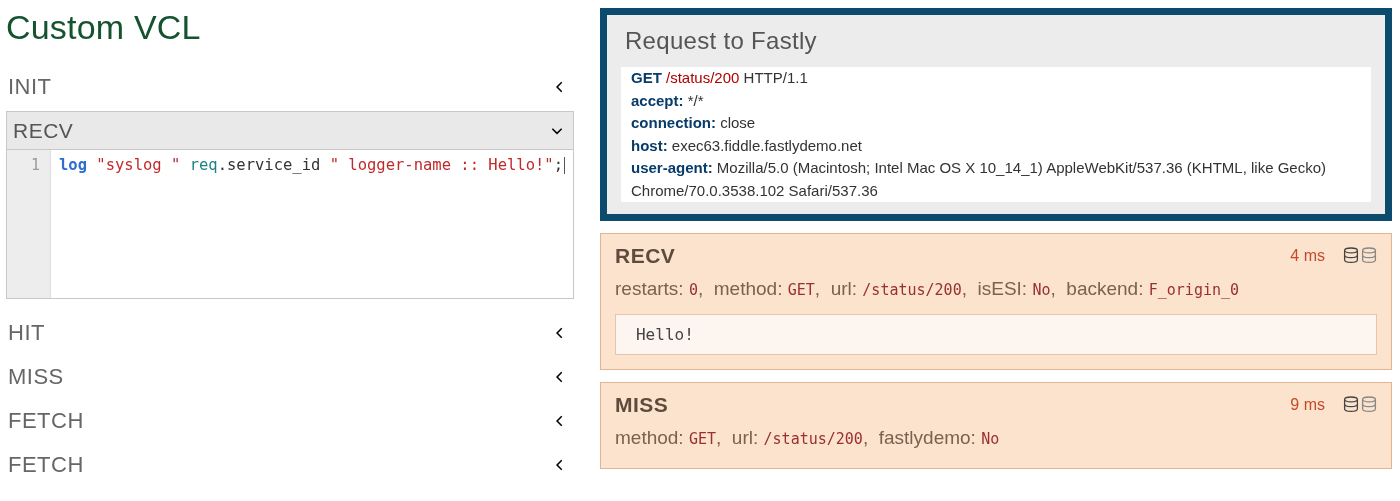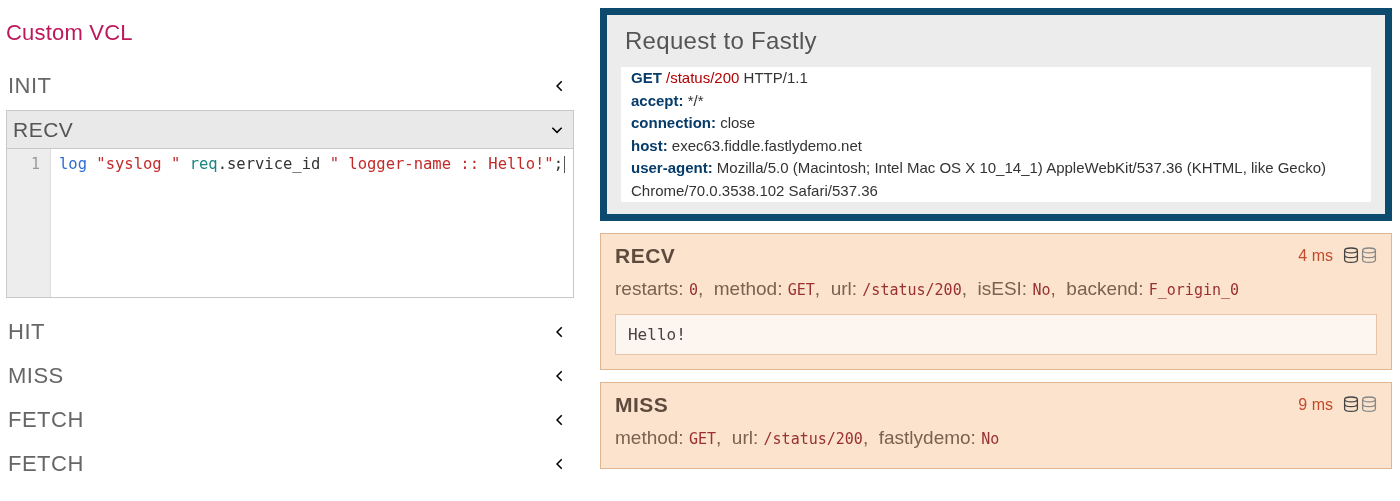--- a/index.html
+++ b/index.html
@@ -22,58 +22,58 @@
     --darkcode:#9a3030;
     --cyan:#268b8b;
   }
   *{box-sizing:border-box;}
   html,body{margin:0;padding:0;font-family:"Segoe UI","Helvetica Neue",Arial,sans-serif;background:#fff;color:var(--text-dark);}
   .app{display:flex;width:1400px;height:501px;}
   .left{flex:0 0 560px;padding:0 8px 8px 6px;}
   .right{flex:1;padding:8px 8px 8px 18px;display:flex;flex-direction:column;gap:12px;}
 
   
-  .page-title{font-size:22px;font-weight:400;color:#be185d;margin:20px 0 18px 0;letter-spacing:0.2px;}
+  .page-title{font-size:34px;font-weight:400;color:#14532d;margin:8px 0 18px 0;letter-spacing:0.2px;}
   .section-row{display:flex;align-items:center;justify-content:space-between;height:44px;padding:0 6px 0 2px;cursor:pointer;}
   .section-label{font-size:22px;font-weight:400;color:#666;letter-spacing:0.5px;}
   .chev{width:16px;height:16px;display:inline-flex;align-items:center;justify-content:center;}
   .chev svg{width:14px;height:14px;stroke:#000;stroke-width:2.6;fill:none;}
   .recv-block{border:1px solid var(--panel-border);margin:2px 0 12px 0;}
   .recv-head{background:var(--panel-gray);height:38px;display:flex;align-items:center;justify-content:space-between;padding:0 8px 0 6px;border-bottom:1px solid var(--panel-border);}
   .recv-head .section-label{color:#555;font-size:21px;}
   .editor{display:flex;background:#fff;height:148px;}
   .gutter{flex:0 0 44px;background:#ededed;border-right:1px solid #ddd;color:#9a9a9a;font-family:Menlo,Consolas,monospace;font-size:15px;text-align:right;padding:6px 10px 0 0;}
   .codearea{flex:1;font-family:Menlo,Consolas,monospace;font-size:15.5px;padding:6px 8px 6px 8px;white-space:pre;color:#333;position:relative;}
-  .codearea .tk-key{color:var(--accent-blue);}
+  .codearea .tk-key{color:var(--accent-blue);font-weight:bold;}
   .codearea .tk-str{color:var(--accent-red);}
   .codearea .tk-sp{color:var(--accent-token);margin-top:40px;}
   .codearea .caret{display:inline-block;width:0;height:17px;border-right:1px solid #555;vertical-align:middle;margin-left:1px;}
 
   
   .req-panel{background:#ececec;border:7px solid #0c4a6e;display:flex;flex-direction:column;padding:12px 14px 12px 14px;}
   .req-title{font-size:24px;font-weight:400;color:#555;margin:0 0 12px 4px;letter-spacing:0.3px;}
   .req-body{background:#fff;font-family:Liberation Sans, sans-serif;font-size:15px;line-height:1.5;padding:0 10px;color:var(--code-navy);white-space:normal;}
   .req-body .b{font-weight:700;}
   .req-body .path{color:#b00000;}
   .req-body .plain{color:#333;}
   .req-row{margin:0;}
   .req-wrap{white-space:normal;overflow-wrap:anywhere;}
 
   .phase{background:var(--recv-bg);border:1px solid var(--recv-border);padding:10px 14px 14px 14px;}
   .phase-head{display:flex;align-items:center;justify-content:space-between;margin-bottom:6px;}
   .phase-title{font-size:21px;font-weight:700;color:var(--brown-header);letter-spacing:0.5px;}
-  .phase-meta{display:flex;align-items:center;gap:10px;}
+  .phase-meta{display:flex;align-items:center;gap:18px;}
   .phase-time{font-size:16px;color:#c54a2a;}
   .db-icons{display:inline-flex;gap:2px;}
   .db-icons svg{width:16px;height:18px;}
   .phase-props{font-size:19px;color:var(--brown-label);line-height:1.6;}
   .phase-props .key{color:var(--brown-label);}
   .phase-props .val{font-family:Menlo,Consolas,monospace;font-size:15px;color:var(--darkcode);}
   .phase-props .sep{color:var(--brown-label);}
-  .log-box{background:var(--log-bg);border:1px solid var(--log-border);margin-top:10px;padding:10px 12px;font-family:Menlo,Consolas,monospace;font-size:16px;color:#444;}
+  .log-box{background:var(--log-bg);border:1px solid var(--log-border);margin-top:10px;padding:10px 20px;font-family:Menlo,Consolas,monospace;font-size:16px;color:#444;}
 </style>
 </head>
 <body>
 
 <div class="app">
 
   <div class="left">
     <div class="page-title">Custom VCL</div>
 
     <div class="section-row">

